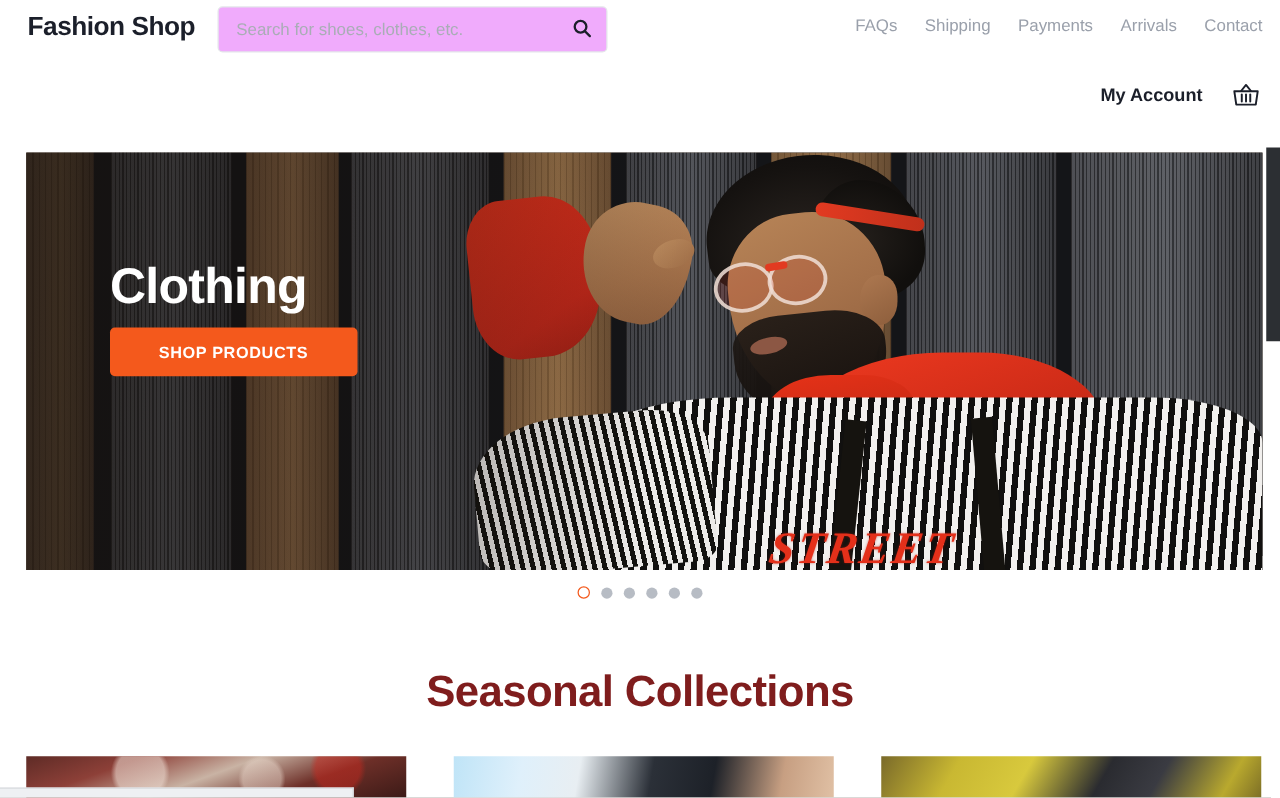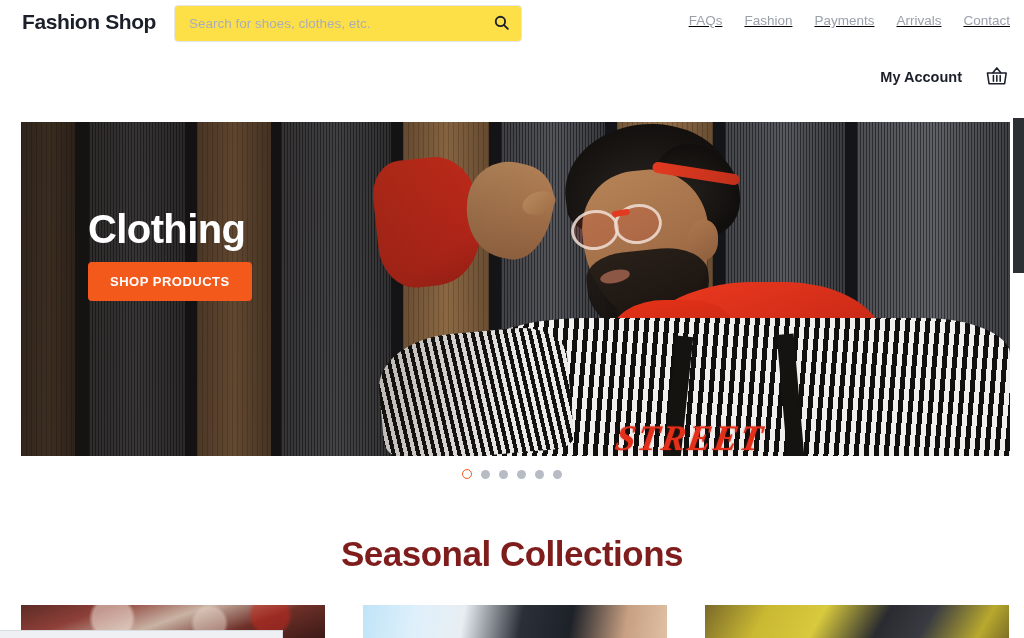--- a/index.html
+++ b/index.html
@@ -17,40 +17,40 @@
     position:absolute; left:0; top:0; width:1024px; height:47px;
     background:#fff; display:flex; align-items:center;
   }
   .logo {
     position:absolute; left:22px; top:10px;
     font-size:21px; font-weight:700; color:#1b1f2a;
     letter-spacing:-0.4px;
   }
   .searchwrap {
     position:absolute; left:174px; top:5px;
-    width:348px; height:37px;
+    width:312px; height:37px;
     border:1px solid #e4e6ea; border-radius:4px;
-    background:#fde047; display:flex; align-items:flex-start;
+    background:#f0abfc; display:flex; align-items:flex-start;
   }
   .searchwrap input {
     flex:1; height:35px; border:none; outline:none;
     padding:0 10px 0 14px;
     font-size:13.5px; color:#454a55;
     font-family:"Liberation Sans", sans-serif;
     background:transparent;
   }
   .searchwrap input::placeholder { color:#a9adb6; }
   .search-btn {
     width:40px; height:35px; background:transparent; border:none;
     display:flex; align-items:center; justify-content:center;
     cursor:pointer; padding:0;
   }
   .toplinks {
     position:absolute; right:14px; top:13px;
-    display:flex; gap:22px; align-items:flex-end;text-decoration:underline;
+    display:flex; gap:22px; align-items:flex-end;
   }
   .toplinks a {
     font-size:13.5px; color:#9aa0ab; text-decoration:none;
     white-space:nowrap;
   }
 
   
   .mainnav {
     position:absolute; left:0; top:47px; width:1024px; height:56px;
     background:#fff;
@@ -221,21 +221,21 @@
     font-size:40px; font-weight:700; color:#fff;
     letter-spacing:-0.6px; line-height:1.05; margin-bottom:12px;
   }
   .hero-sub {
     font-size:14.5px; color:#f3f3f4; line-height:1.55;
     margin-bottom:22px; width:312px;
   }
   .hero-cta {
     display:inline-block; background:#f4591c; color:#fff;
     border:none; border-radius:4px;
-    padding:12px 22px; font-size:13px; font-weight:700;
+    padding:12px 39px; font-size:13px; font-weight:700;
     letter-spacing:.5px; cursor:pointer;
     font-family:"Liberation Sans", sans-serif;
   }
 
   
   .dots {
     position:absolute; left:0; top:469px; width:1024px;
     display:flex; justify-content:center; gap:9px; align-items:center;
   }
   .dot {
@@ -291,21 +291,21 @@
           <svg width="17" height="17" viewBox="0 0 24 24" fill="none" stroke="#1b1f2a" stroke-width="2.6" stroke-linecap="round">
             <circle cx="10.5" cy="10.5" r="6.6"></circle>
             <line x1="15.6" y1="15.6" x2="21" y2="21"></line>
           </svg>
         </span>
       </button>
     </div>
 
     <div class="toplinks">
       <a href="#">FAQs</a>
-      <a href="#">Fashion</a>
+      <a href="#">Shipping</a>
       <a href="#">Payments</a>
       <a href="#">Arrivals</a>
       <a href="#">Contact</a>
     </div>
   </div>
 
   <div class="mainnav">
     <div class="navright">
       <a href="#" class="acct">My Account</a>
       <button class="cart-btn">

